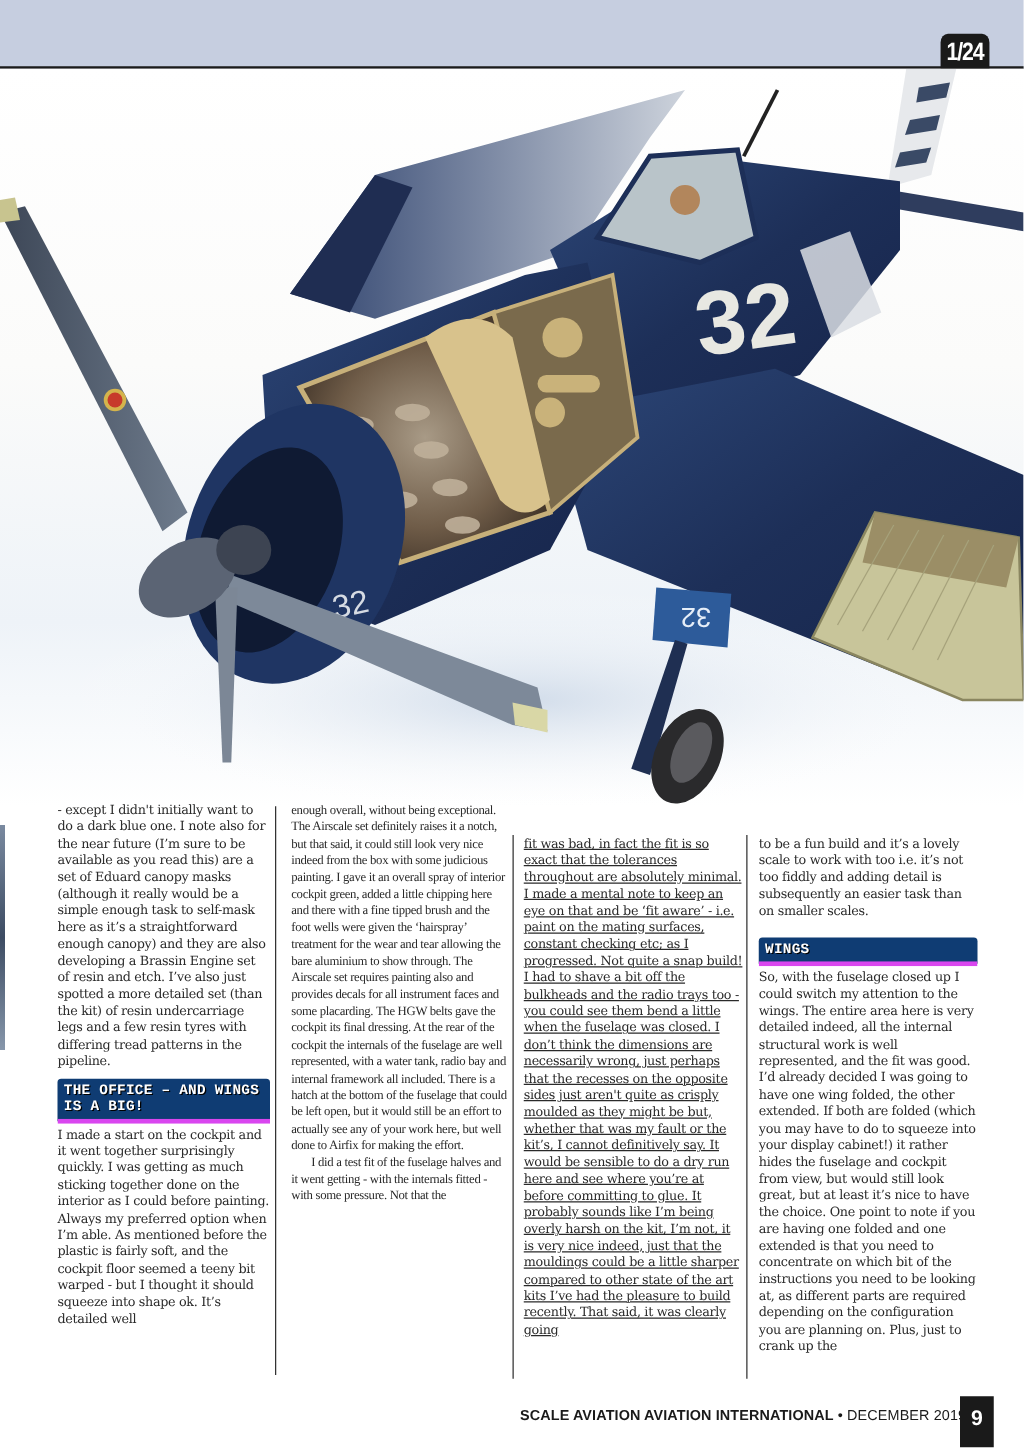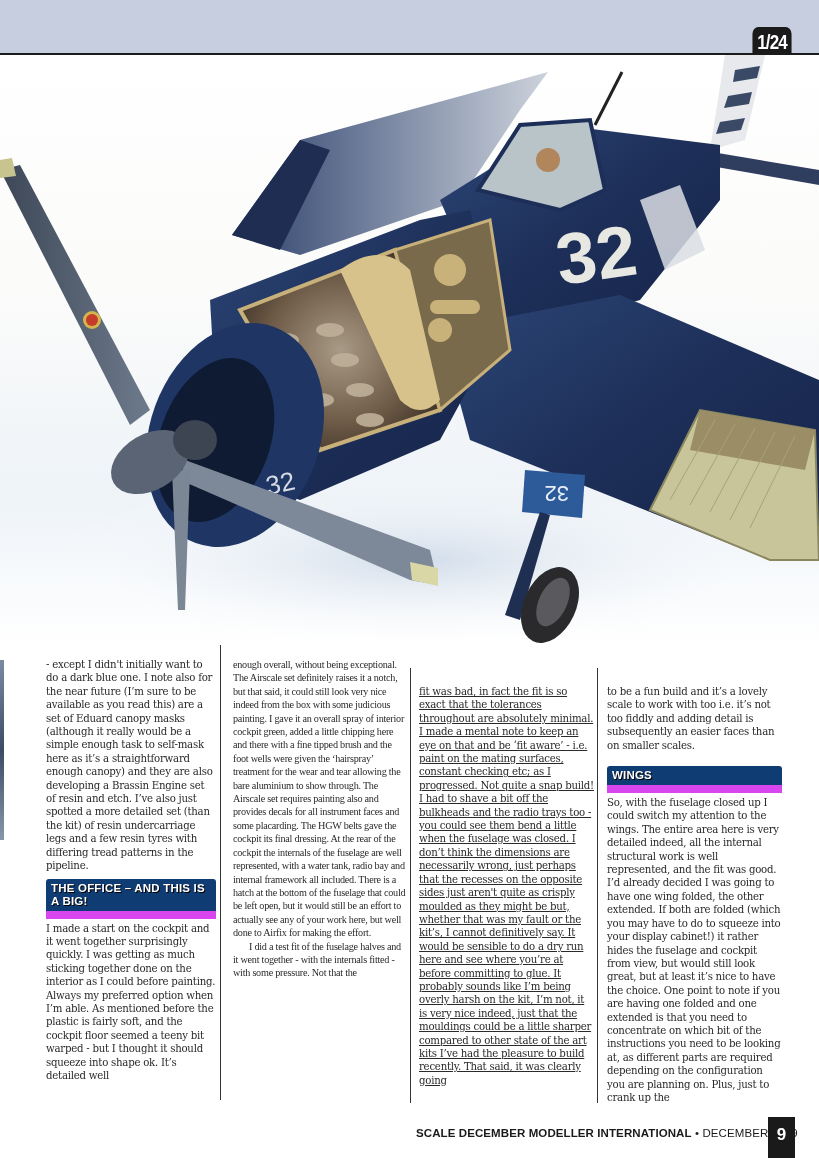--- a/index.html
+++ b/index.html
@@ -22,40 +22,39 @@
     .photo {
       position:absolute; left:0; top:55px; width:819px; height:590px; overflow:hidden;
       background:linear-gradient(180deg,#ffffff 0%,#fbfbfa 40%,#eef3f8 75%,#ffffff 100%);
     }
     .photo svg { position:absolute; left:0; top:0; }
 
     .col {
       position:absolute; font-family:"DejaVu Serif", serif;
       font-size:10.2px; line-height:13.4px; color:#2a2a2a;
       letter-spacing:-0.25px;
-      margin-top:16px;
     }
     .col p { margin:0; white-space:pre-line; }
     .col p.indent { text-indent:16px; }
     .col-1 { left:46px; top:642px; width:170px; }
     .col-2 { left:233px; top:642px; width:175px;font-family:Liberation Serif, serif; }
     .col-3 { left:419px; top:669px; width:175px;text-decoration:underline; }
     .col-4 { left:607px; top:669px; width:175px; }
     .divider { position:absolute; width:1px; background:#333; }
     .edge-strip {
       position:absolute; left:0; top:660px; width:4px; height:180px;
       background:linear-gradient(180deg,#7a8aa0,#3d4c63,#8797ab);
     }
     .sub-head {
       background:#0f3c73; color:#fff;
-      font-family:Liberation Sans, sans-serif; font-weight:900;
+      font-family:Liberation Mono, monospace; font-weight:900;
       font-size:11.5px; line-height:13px; padding:3px 5px 3px 5px;
       border-radius:3px 3px 0 0; margin:6px 0 3px 0;
       text-shadow:1px 1px 0 #000; letter-spacing:0.2px;
-      border-bottom:8px solid #d946ef;
+      border-bottom:4px solid #d946ef;
     }
     .footer {
       position:absolute; left:416px; top:1127px;
       font-family:"Liberation Sans", sans-serif; font-size:11.5px; color:#1a1a1a;
       letter-spacing:0.1px;
     }
     .footer b { font-weight:bold; }
     .page-num {
       position:absolute; left:768px; top:1117px; width:27px; height:41px;
       background:#1a1a1a; color:#fff; font-family:"Liberation Sans", sans-serif;
@@ -174,35 +173,35 @@
 </div>
 
 <div class="edge-strip"></div>
 
 <div class="divider" style="left:220px; top:645px; height:455px;"></div>
 <div class="divider" style="left:410px; top:668px; height:435px;"></div>
 <div class="divider" style="left:597px; top:668px; height:435px;"></div>
 
 <div class="col col-1">
   <p>- except I didn't initially want to do a dark blue one. I note also for the near future (I’m sure to be available as you read this) are a set of Eduard canopy masks (although it really would be a simple enough task to self-mask here as it’s a straightforward enough canopy) and they are also developing a Brassin Engine set of resin and etch. I’ve also just spotted a more detailed set (than the kit) of resin undercarriage legs and a few resin tyres with differing tread patterns in the pipeline.</p>
-  <div class="sub-head">THE OFFICE – AND THIS IS A BIG!</div>
+  <div class="sub-head">THE OFFICE – AND WINGS IS A BIG!</div>
   <p>I made a start on the cockpit and it went together surprisingly quickly. I was getting as much sticking together done on the interior as I could before painting. Always my preferred option when I’m able. As mentioned before the plastic is fairly soft, and the cockpit floor seemed a teeny bit warped - but I thought it should squeeze into shape ok. It’s detailed well</p>
 </div>
 
 <div class="col col-2">
   <p>enough overall, without being exceptional. The Airscale set definitely raises it a notch, but that said, it could still look very nice indeed from the box with some judicious painting. I gave it an overall spray of interior cockpit green, added a little chipping here and there with a fine tipped brush and the foot wells were given the ‘hairspray’ treatment for the wear and tear allowing the bare aluminium to show through. The Airscale set requires painting also and provides decals for all instrument faces and some placarding. The HGW belts gave the cockpit its final dressing. At the rear of the cockpit the internals of the fuselage are well represented, with a water tank, radio bay and internal framework all included. There is a hatch at the bottom of the fuselage that could be left open, but it would still be an effort to actually see any of your work here, but well done to Airfix for making the effort.</p>
-  <p class="indent">I did a test fit of the fuselage halves and it went together - with the internals fitted - with some pressure. Not that the</p>
+  <p class="indent">I did a test fit of the fuselage halves and it went getting - with the internals fitted - with some pressure. Not that the</p>
 </div>
 
 <div class="col col-3">
   <p>fit was bad, in fact the fit is so exact that the tolerances throughout are absolutely minimal. I made a mental note to keep an eye on that and be ‘fit aware’ - i.e. paint on the mating surfaces, constant checking etc; as I progressed. Not quite a snap build! I had to shave a bit off the bulkheads and the radio trays too - you could see them bend a little when the fuselage was closed. I don’t think the dimensions are necessarily wrong, just perhaps that the recesses on the opposite sides just aren't quite as crisply moulded as they might be but, whether that was my fault or the kit’s, I cannot definitively say. It would be sensible to do a dry run here and see where you’re at before committing to glue. It probably sounds like I’m being overly harsh on the kit, I’m not, it is very nice indeed, just that the mouldings could be a little sharper compared to other state of the art kits I’ve had the pleasure to build recently. That said, it was clearly going</p>
 </div>
 
 <div class="col col-4">
-  <p>to be a fun build and it’s a lovely scale to work with too i.e. it’s not too fiddly and adding detail is subsequently an easier faces than on smaller scales.</p>
+  <p>to be a fun build and it’s a lovely scale to work with too i.e. it’s not too fiddly and adding detail is subsequently an easier task than on smaller scales.</p>
   <div class="sub-head" style="margin-top:14px;">WINGS</div>
   <p>So, with the fuselage closed up I could switch my attention to the wings. The entire area here is very detailed indeed, all the internal structural work is well represented, and the fit was good. I’d already decided I was going to have one wing folded, the other extended. If both are folded (which you may have to do to squeeze into your display cabinet!) it rather hides the fuselage and cockpit from view, but would still look great, but at least it’s nice to have the choice. One point to note if you are having one folded and one extended is that you need to concentrate on which bit of the instructions you need to be looking at, as different parts are required depending on the configuration you are planning on. Plus, just to crank up the</p>
 </div>
 
 <div class="footer">
-  <b>SCALE DECEMBER MODELLER INTERNATIONAL</b><span> • </span><span>DECEMBER 2019</span>
+  <b>SCALE AVIATION AVIATION INTERNATIONAL</b><span> • </span><span>DECEMBER 2019</span>
 </div>
 <div class="page-num">9</div>
 
 </body></html>

